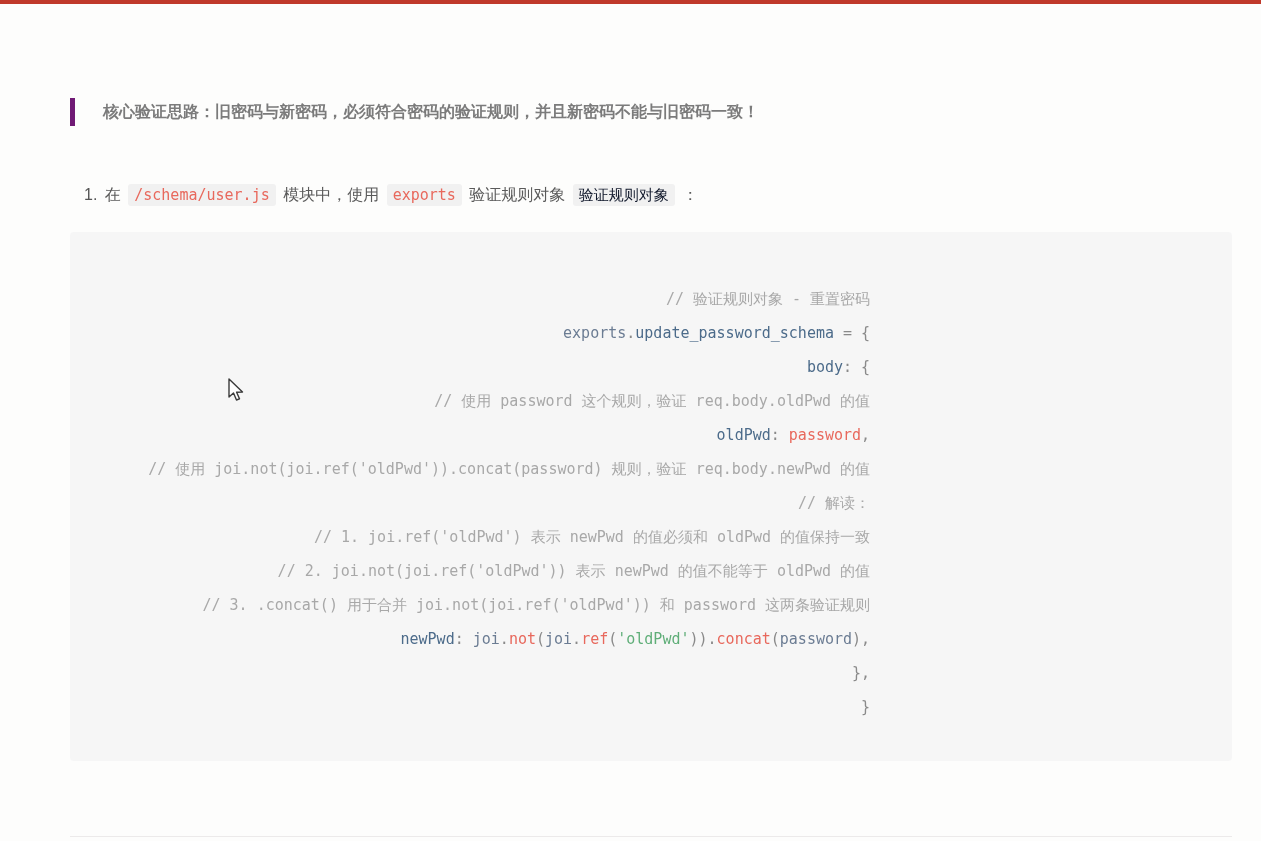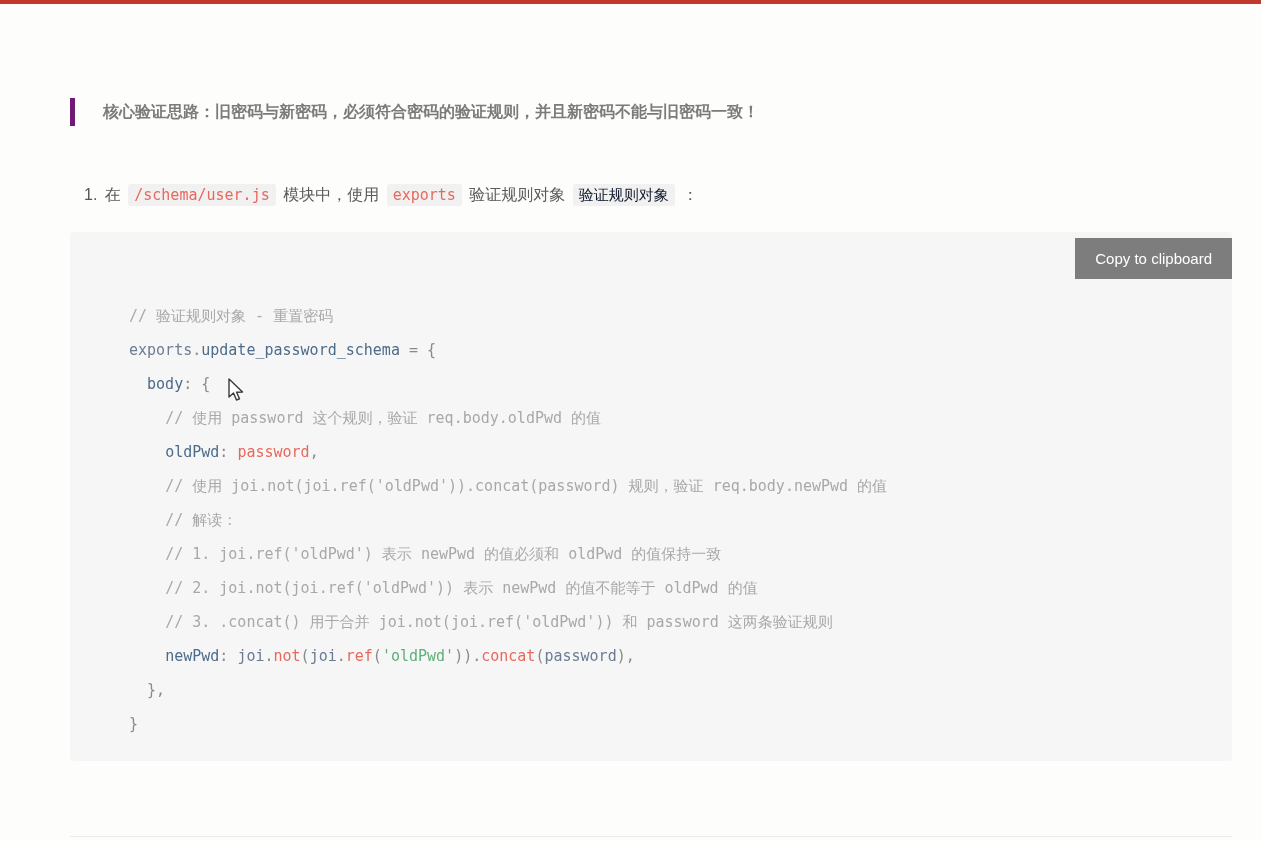--- a/index.html
+++ b/index.html
@@ -96,26 +96,27 @@
     font-size: 15px;
     padding: 12px 20px;
     border: none;
     cursor: pointer;
     font-family: "Liberation Sans", sans-serif;
   }
   .code-pre {
     position: absolute;
     left: 42px;
     top: 50px;
-    margin: 17px;
+    margin: 0;
     font-family: "DejaVu Sans Mono", "Liberation Mono", monospace;
     font-size: 15px;
     line-height: 34px;
     color: #4b5563;
     white-space: pre;
+    text-align: right;
   }
   .tok-comment { color: #a8a8a8; }
   .tok-prop    { color: #4c6b8a; }
   .tok-fn      { color: #e8685c; }
   .tok-str     { color: #5fae78; }
   .tok-punct   { color: #8a8a8a; }
   .tok-op      { color: #8a8a8a; }
   .tok-ident   { color: #6b7c93; }
   .bottom-rule {
     position: absolute;
@@ -151,21 +152,20 @@
     <span>在</span>
     <code class="inline">/schema/user.js</code>
     <span>模块中，使用</span>
     <code class="inline">exports</code>
     <span>验证规则对象</span>
     <code class="inline cn">验证规则对象</code>
     <span>：</span>
   </div>
 
   <div class="codeblock">
-    <button class="copy-btn">Copy to clipboard</button>
     <pre class="code-pre"><span><span class="tok-comment">// 验证规则对象 - 重置密码</span></span>
 <span><span class="tok-ident">exports</span><span class="tok-punct">.</span><span class="tok-prop">update_password_schema</span> <span class="tok-op">=</span> <span class="tok-punct">{</span></span>
 <span>  <span class="tok-prop">body</span><span class="tok-punct">:</span> <span class="tok-punct">{</span></span>
 <span>    <span class="tok-comment">// 使用 password 这个规则，验证 req.body.oldPwd 的值</span></span>
 <span>    <span class="tok-prop">oldPwd</span><span class="tok-punct">:</span> <span class="tok-fn">password</span><span class="tok-punct">,</span></span>
 <span>    <span class="tok-comment">// 使用 joi.not(joi.ref('oldPwd')).concat(password) 规则，验证 req.body.newPwd 的值</span></span>
 <span>    <span class="tok-comment">// 解读：</span></span>
 <span>    <span class="tok-comment">// 1. joi.ref('oldPwd') 表示 newPwd 的值必须和 oldPwd 的值保持一致</span></span>
 <span>    <span class="tok-comment">// 2. joi.not(joi.ref('oldPwd')) 表示 newPwd 的值不能等于 oldPwd 的值</span></span>
 <span>    <span class="tok-comment">// 3. .concat() 用于合并 joi.not(joi.ref('oldPwd')) 和 password 这两条验证规则</span></span>

